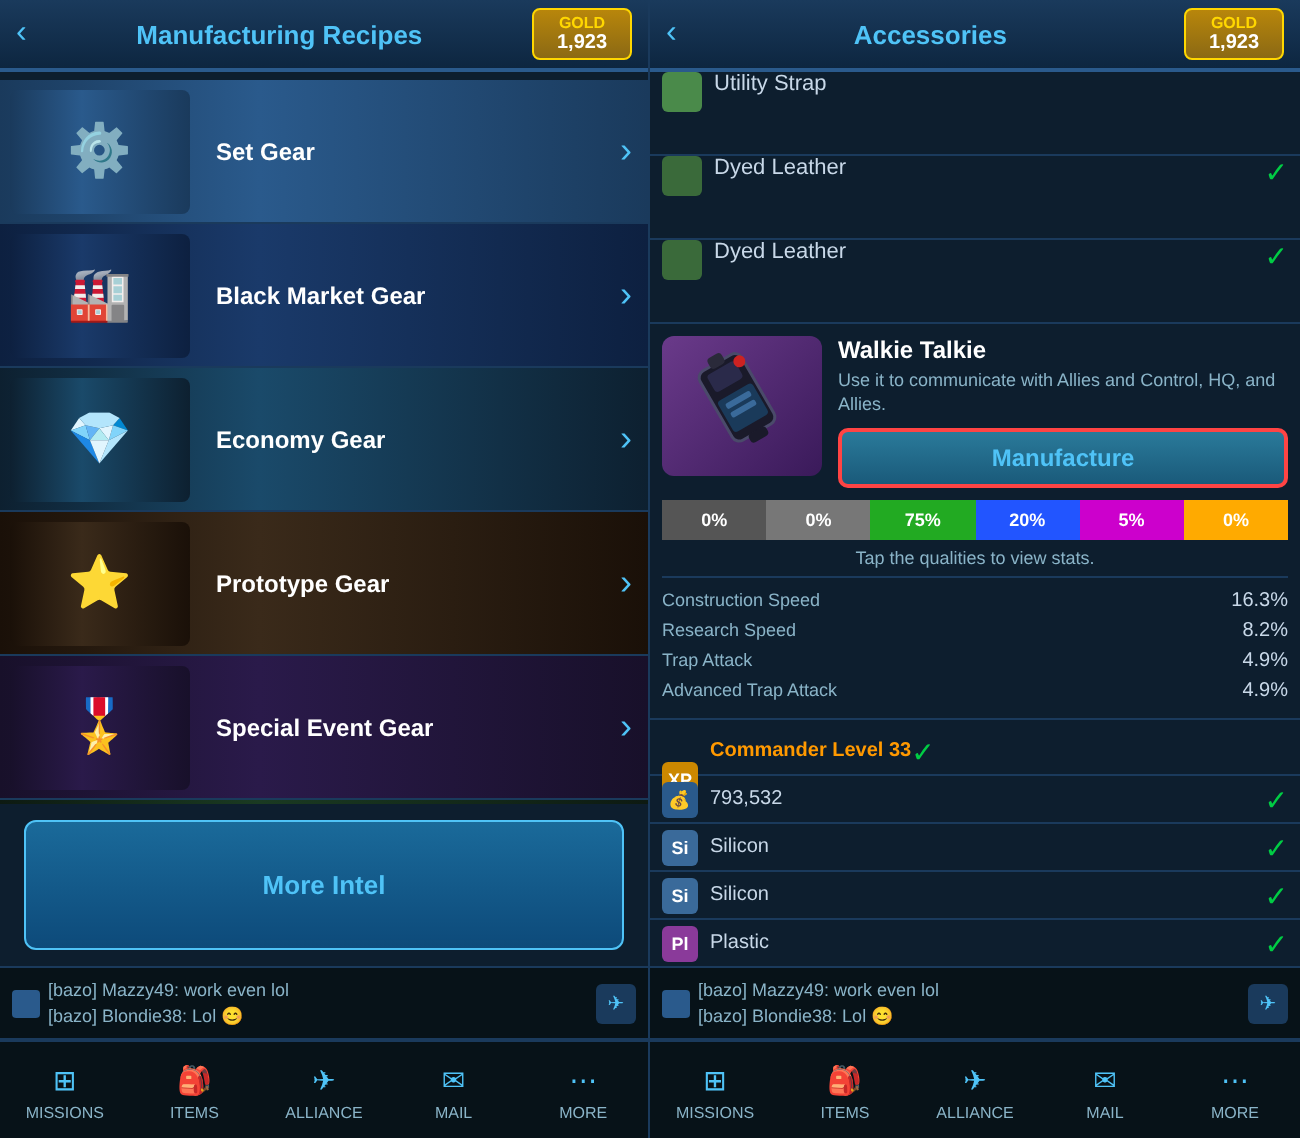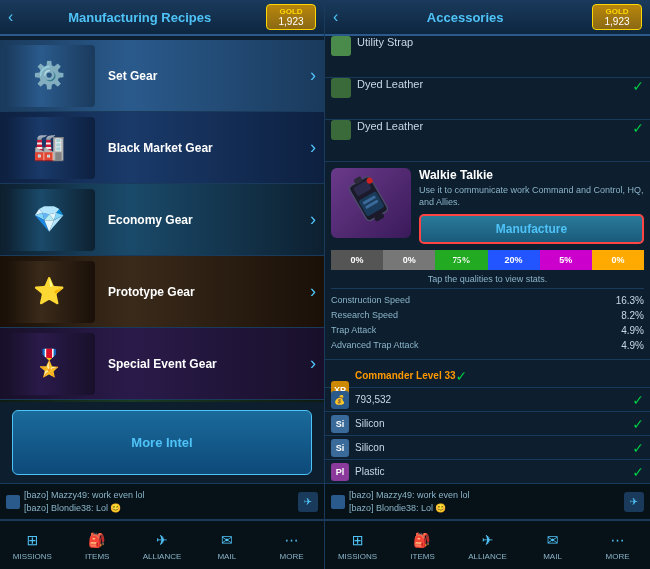--- a/index.html
+++ b/index.html
@@ -59,21 +59,21 @@
 
     .gold-label {
       color: #ffd700;
       font-size: 8px;
       font-weight: bold;
     }
 
     .gold-amount {
       color: #fff;
       font-size: 10px;
-      font-weight: normal;
+      font-weight: bold;
       text-align: center;
     }
 
     .gear-list {
       flex: 1;
       overflow-y: auto;
       padding: 4px 0;
     }
 
     .gear-item {
@@ -546,28 +546,28 @@
     <rect x="10" y="22" width="20" height="18" rx="2" fill="#1a3a5a"></rect>
     <rect x="13" y="25" width="14" height="3" rx="1" fill="#3a6a9a"></rect>
     <rect x="13" y="30" width="14" height="3" rx="1" fill="#3a6a9a"></rect>
     <rect x="15" y="44" width="10" height="5" rx="2" fill="#1a1a2a"></rect>
     <rect x="16" y="1" width="8" height="6" rx="2" fill="#2a2a3a"></rect>
     <circle cx="30" cy="10" r="3" fill="#cc2222"></circle>
   </svg>
           </div>
           <div class="walkie-info">
             <div class="walkie-title">Walkie Talkie</div>
-            <div class="walkie-desc">Use it to communicate work Command and Control, HQ, and Allies.</div>
+            <div class="walkie-desc">Use it to communicate with Allies and Control, HQ, and Allies.</div>
             <div class="manufacture-btn">Manufacture</div>
           </div>
         </div>
         <div class="quality-bar">
           <div class="quality-segment" style="background: rgb(85, 85, 85); width: 14%; flex: 1 1 0%;">0%</div>
           <div class="quality-segment" style="background: rgb(119, 119, 119); width: 14%; flex: 1 1 0%;">0%</div>
-          <div class="quality-segment" style="background: rgb(34, 170, 34); width: 20%; flex: 1 1 0%; font-family: Liberation Serif, serif;">75%</div>
+          <div class="quality-segment" style="background: rgb(34, 170, 34); width: 20%; flex: 1 1 0%;">75%</div>
           <div class="quality-segment" style="background: rgb(34, 85, 255); width: 16%; flex: 1 1 0%;">20%</div>
           <div class="quality-segment" style="background: rgb(204, 0, 204); width: 14%; flex: 1 1 0%;">5%</div>
           <div class="quality-segment" style="background: rgb(255, 170, 0); width: 14%; flex: 1 1 0%;">0%</div>
         </div>
         <div class="tap-hint">Tap the qualities to view stats.</div>
         <div class="stats-table">
           <div class="stat-row">
             <span class="stat-label">Construction Speed</span>
             <span class="stat-value">16.3%</span>
           </div>

